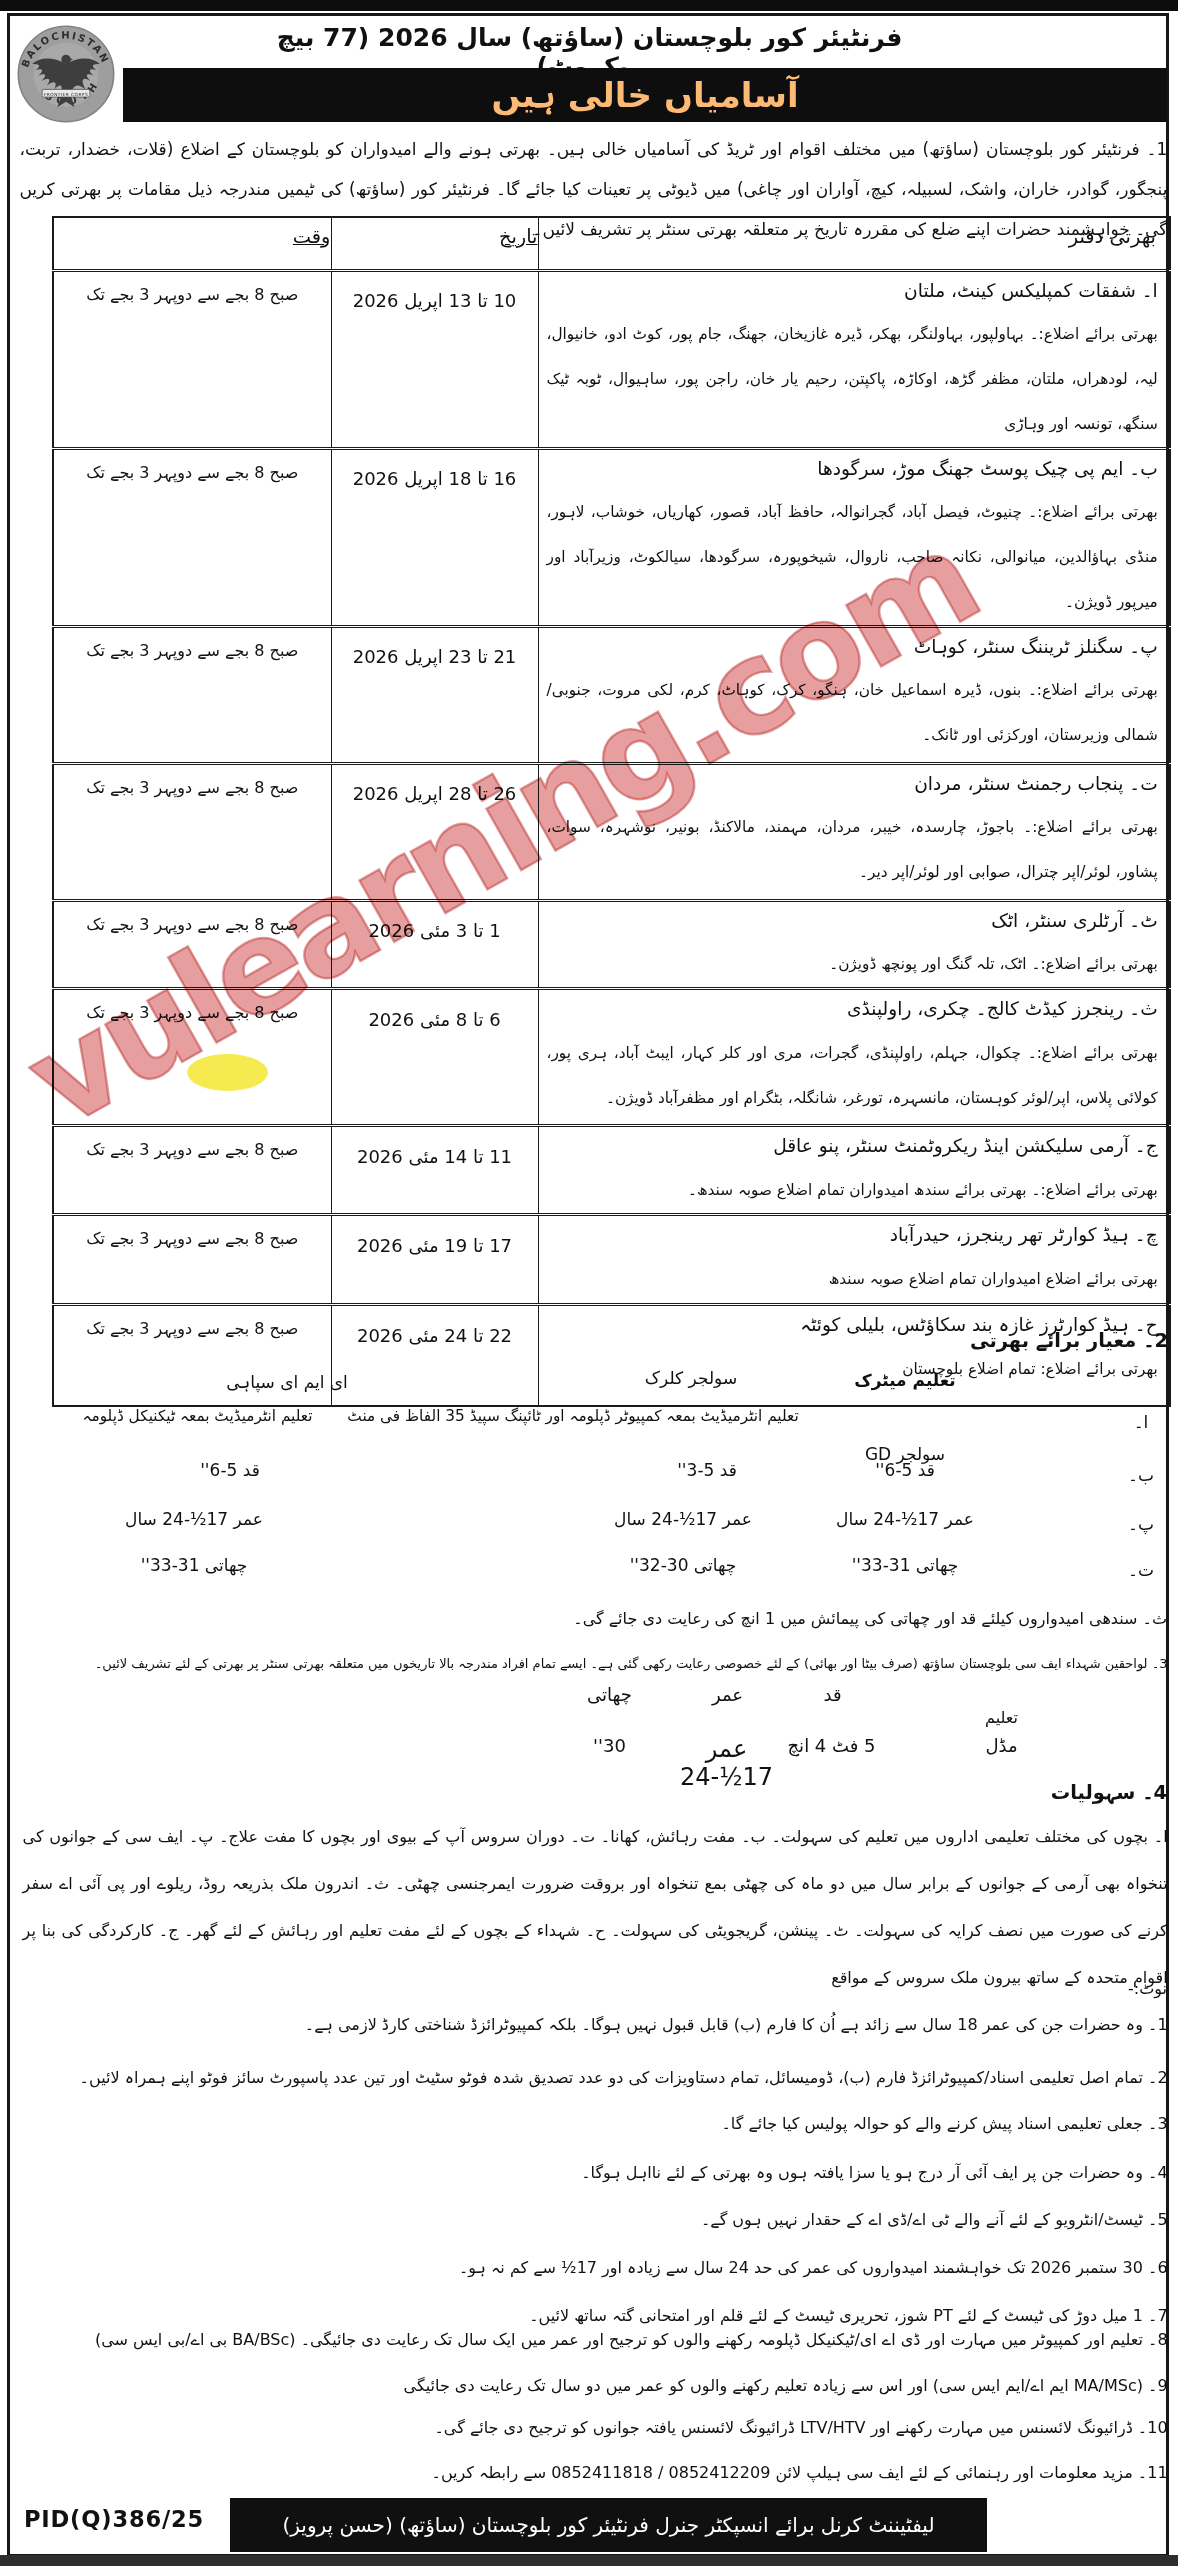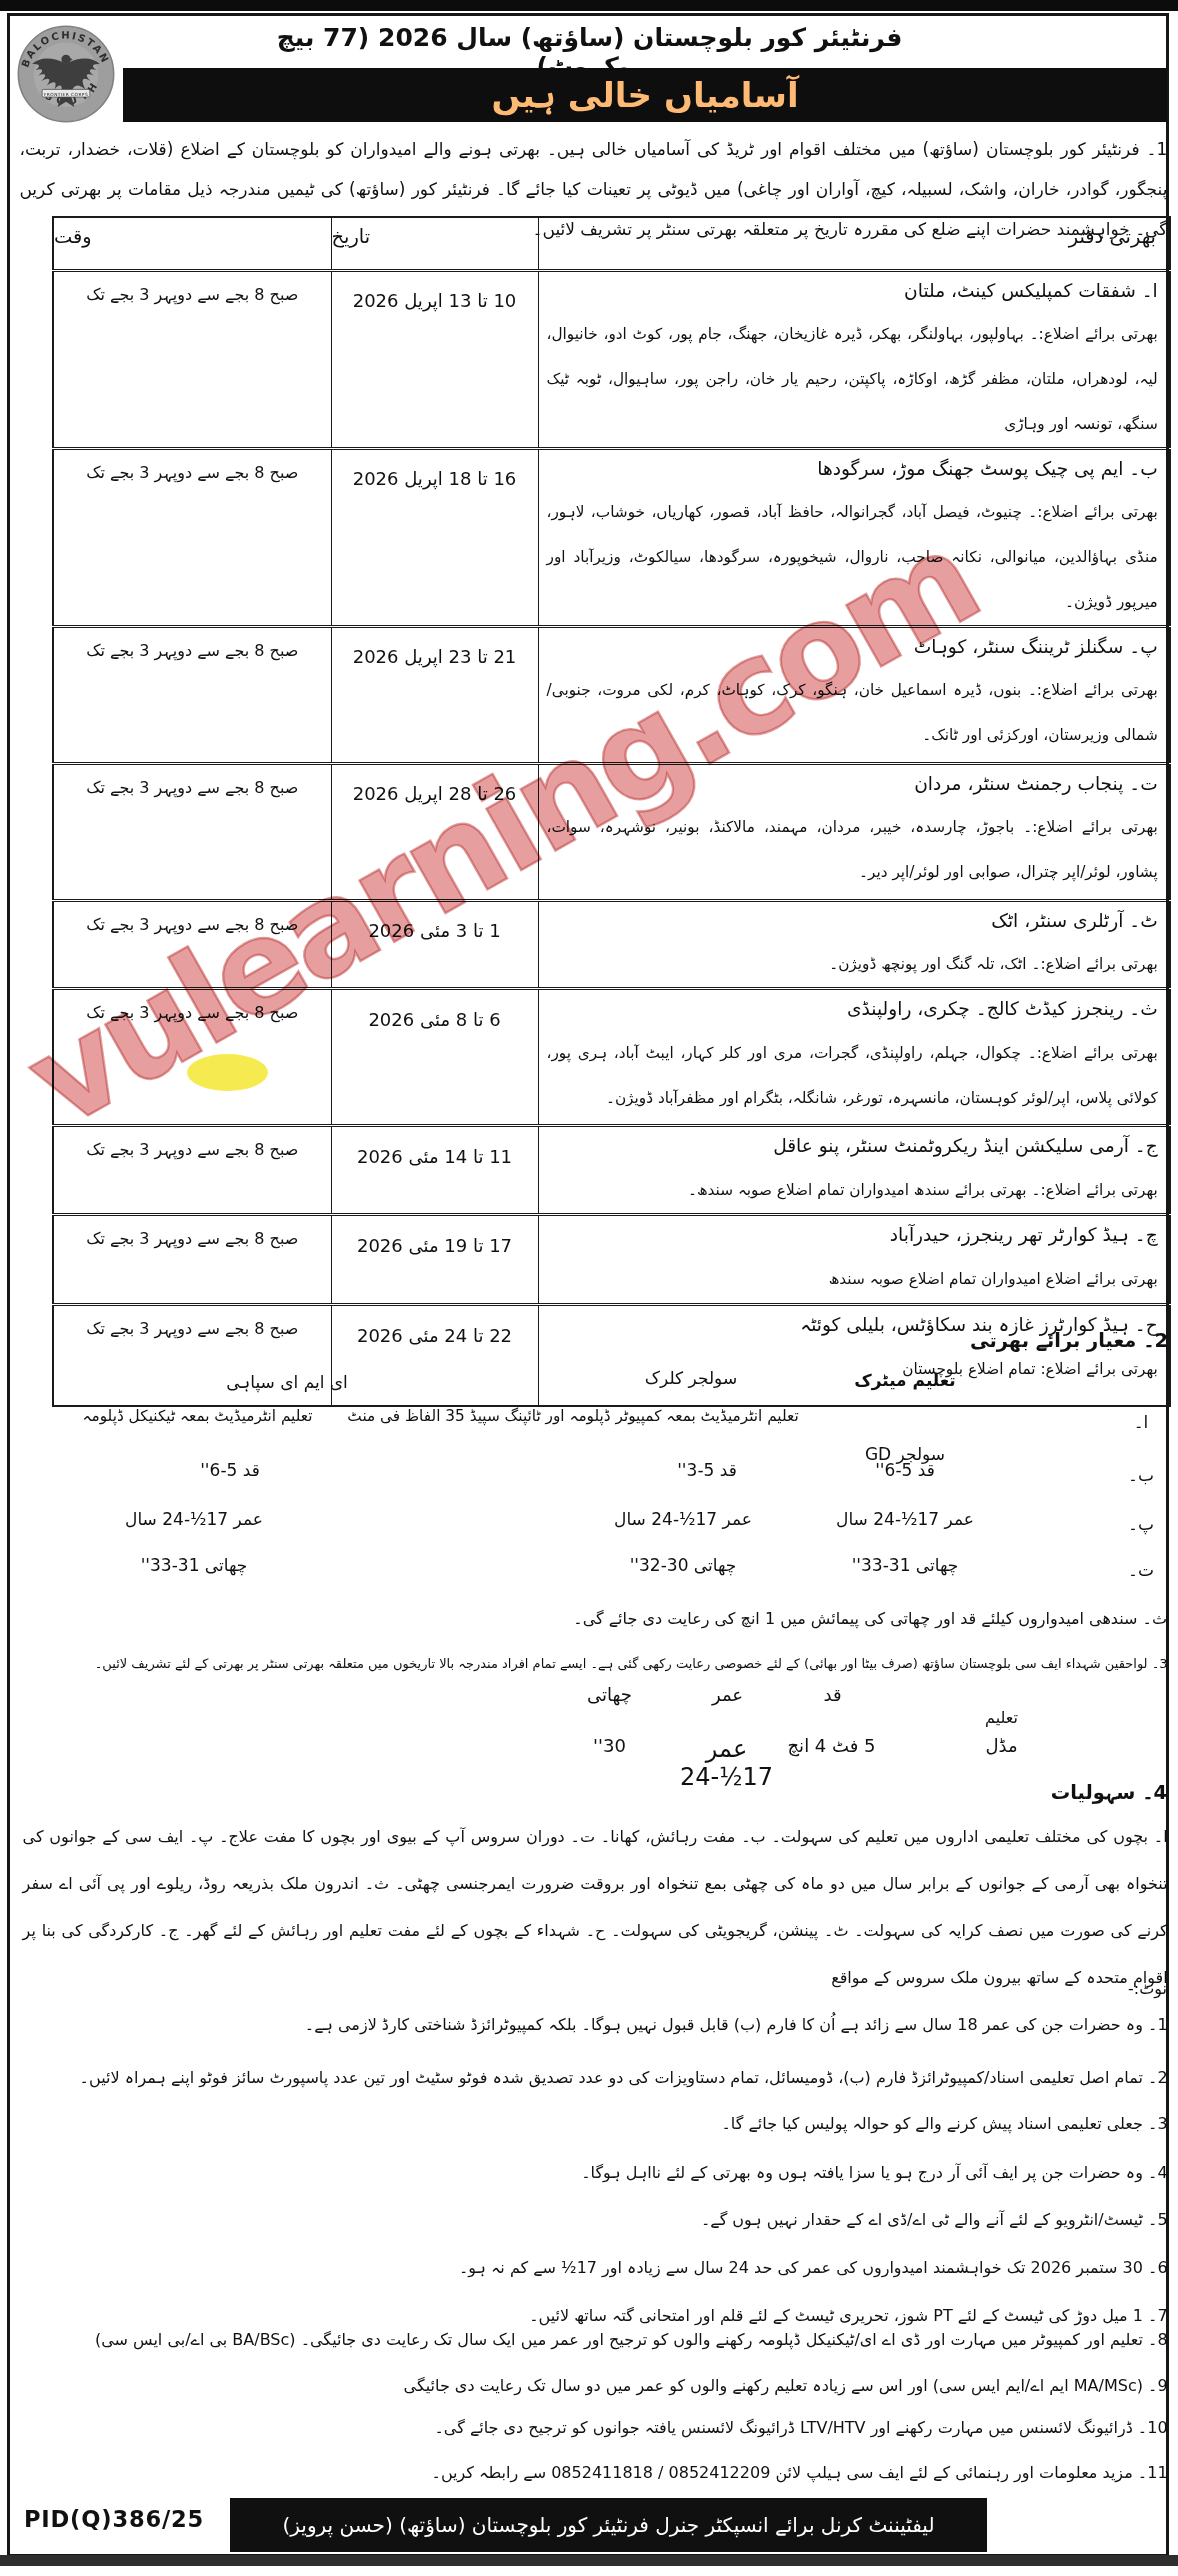--- a/index.html
+++ b/index.html
@@ -15,21 +15,21 @@
   .banner{left:123px;top:68px;width:1044px;height:54px;background:#0e0e0e;display:flex;align-items:center;justify-content:center;}
   .banner span{color:#fdba74;font-size:34px;font-weight:bold;direction:rtl;}
   .intro{left:19.4px;top:129px;width:1148px;font-size:17px;line-height:40px;text-align:justify;direction:rtl;}
   
   table.sched{position:absolute;left:52px;top:216px;width:1117px;border-collapse:collapse;table-layout:fixed;direction:rtl;}
   table.sched td, table.sched th{border-left:1.6px solid #1a1a1a;border-right:1.6px solid #1a1a1a;vertical-align:top;padding:0;}
   table.sched{border:2.4px solid #1a1a1a;}
   table.sched thead th{height:44px;font-weight:normal;}
   table.sched tbody tr{border-top:3.2px double #1a1a1a;}
   .office-h{text-align:right;padding:6.5px 13px 0 0 !important;font-size:19.4px;}
-  .date-h,.time-h{text-align:left;padding-top:6.5px !important;font-size:19.4px;}
+  .date-h,.time-h{text-align:right;padding-top:6.5px !important;font-size:19.4px;text-decoration:underline;}
   .office-cell{padding:8px 11.3px 0 8px !important;}
   .otitle{font-size:18.6px;text-align:right;direction:rtl;}
   .odist{font-size:15.3px;line-height:45px;margin-top:11.3px;text-align:justify;direction:rtl;}
   .date-cell{text-align:center;font-size:18px;padding:11.3px 8px 0 8px !important;direction:rtl;line-height:36px;}
   .time-cell{text-align:center;font-size:16px;padding:13px 4.8px 0 4.8px !important;direction:rtl;}
   
   .h-right{text-align:right;direction:rtl;font-weight:bold;font-size:19.4px;}
   .cell{text-align:center;direction:rtl;font-size:17px;}
   .line{direction:rtl;text-align:right;font-size:16px;line-height:36px;}
   .just{text-align:justify;}

